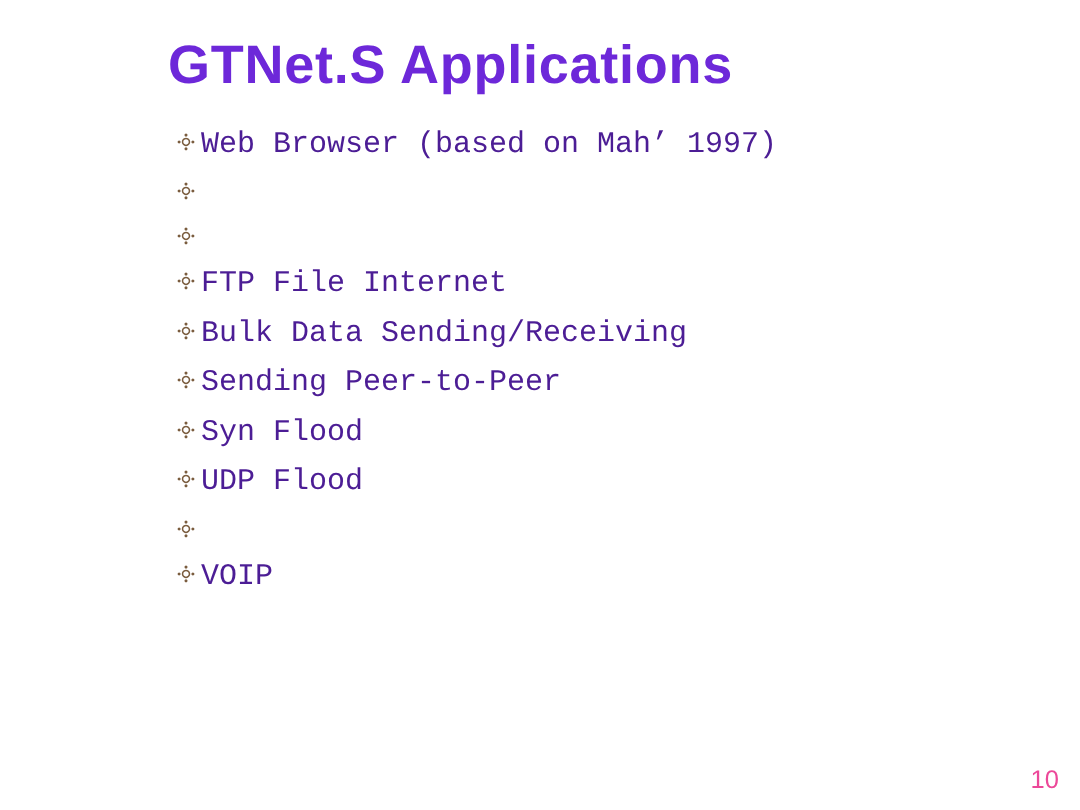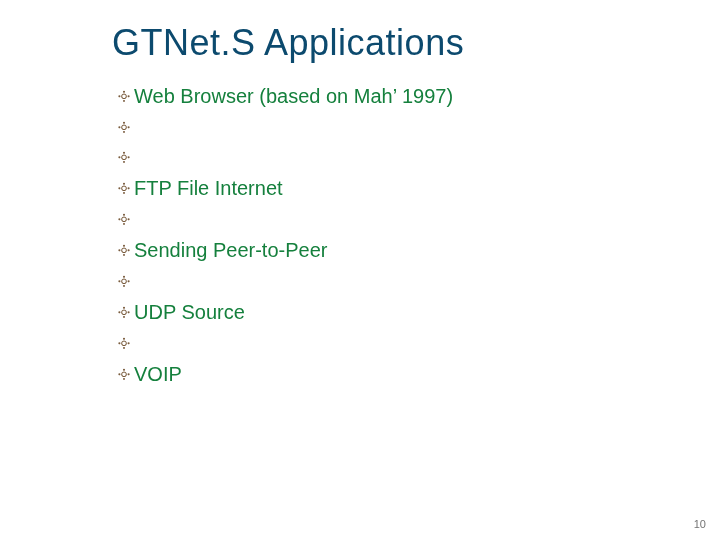--- a/index.html
+++ b/index.html
@@ -16,22 +16,22 @@
     width: 720px;
     height: 540px;
     position: relative;
     box-sizing: border-box;
   }
   .title {
     position: absolute;
     left: 112px;
     top: 22px;
     font-size: 36px;
-    font-weight: 400;
-    color: #0c4a6e;
+    font-weight: 700;
+    color: #6d28d9;
     letter-spacing: 0.5px;
   }
   .body {
     position: absolute;
     left: 118px;
     top: 82px;
     width: 560px;
   }
   .item {
     display: flex;
@@ -41,29 +41,30 @@
   .bullet {
     flex: 0 0 auto;
     font-size: 20px;
     color: #7a5c3e;
     margin-right: 4px;
     font-family: "Segoe UI Symbol", "Arial Unicode MS", sans-serif;
     line-height: 26px;
   }
   .text {
     font-size: 20px;
-    color: #15803d;
+    color: #4c1d95;
     line-height: 28px;
+    font-family: Liberation Mono, monospace;
   }
   .pagenum {
     position: absolute;
     right: 14px;
     bottom: 10px;
-    font-size: 11px;
-    color: #737373;
+    font-size: 17px;
+    color: #ec4899;
   }
 </style>
 </head>
 <body>
 
 <div class="slide">
   <div class="title">GTNet.S Applications</div>
   <div class="body">
     <div class="item">
       <span class="bullet">༓</span>
@@ -74,31 +75,33 @@
     </div>
     <div class="item">
       <span class="bullet">༓</span>
     </div>
     <div class="item">
       <span class="bullet">༓</span>
       <span class="text">FTP File Internet</span>
     </div>
     <div class="item">
       <span class="bullet">༓</span>
+      <span class="text">Bulk Data Sending/Receiving</span>
     </div>
     <div class="item">
       <span class="bullet">༓</span>
       <span class="text">Sending Peer-to-Peer</span>
     </div>
     <div class="item">
       <span class="bullet">༓</span>
+      <span class="text">Syn Flood</span>
     </div>
     <div class="item">
       <span class="bullet">༓</span>
-      <span class="text">UDP Source</span>
+      <span class="text">UDP Flood</span>
     </div>
     <div class="item">
       <span class="bullet">༓</span>
     </div>
     <div class="item">
       <span class="bullet">༓</span>
       <span class="text">VOIP</span>
     </div>
   </div>
   <div class="pagenum">10</div>

